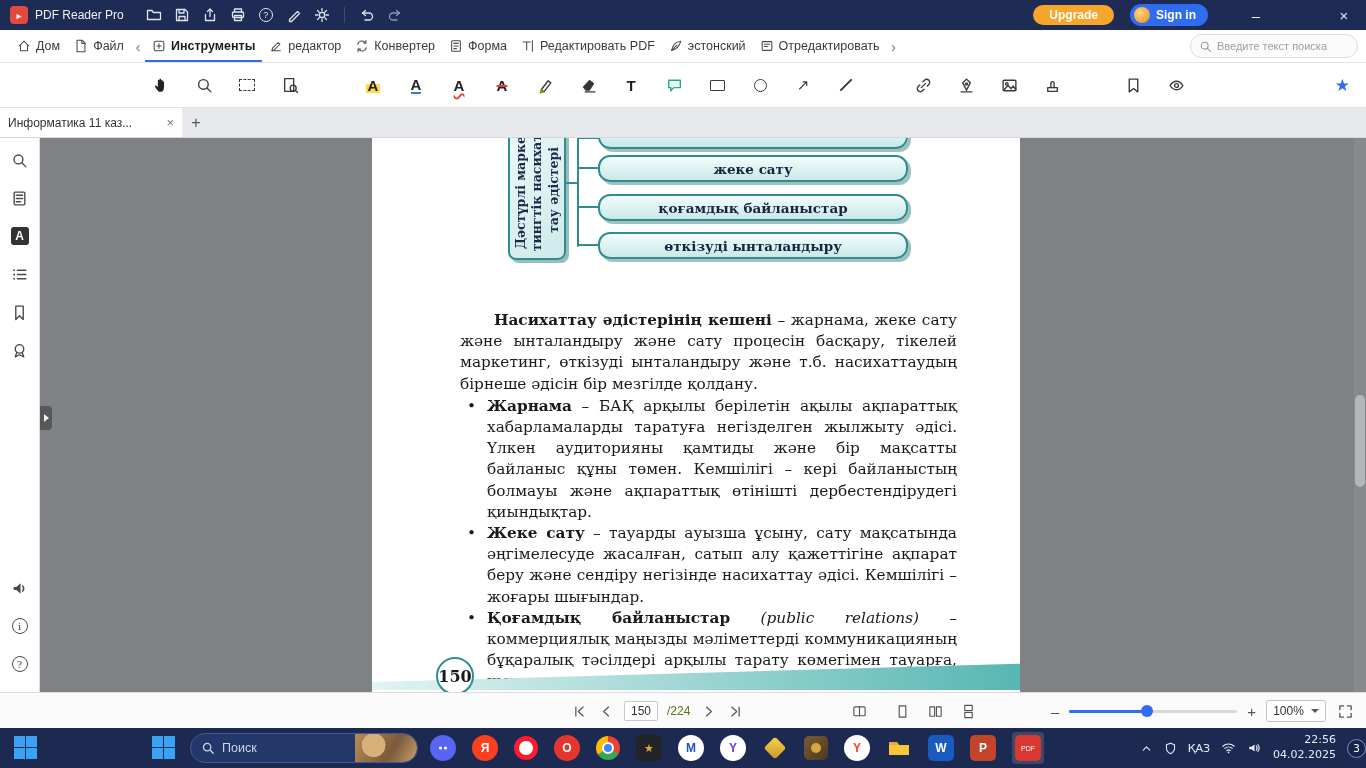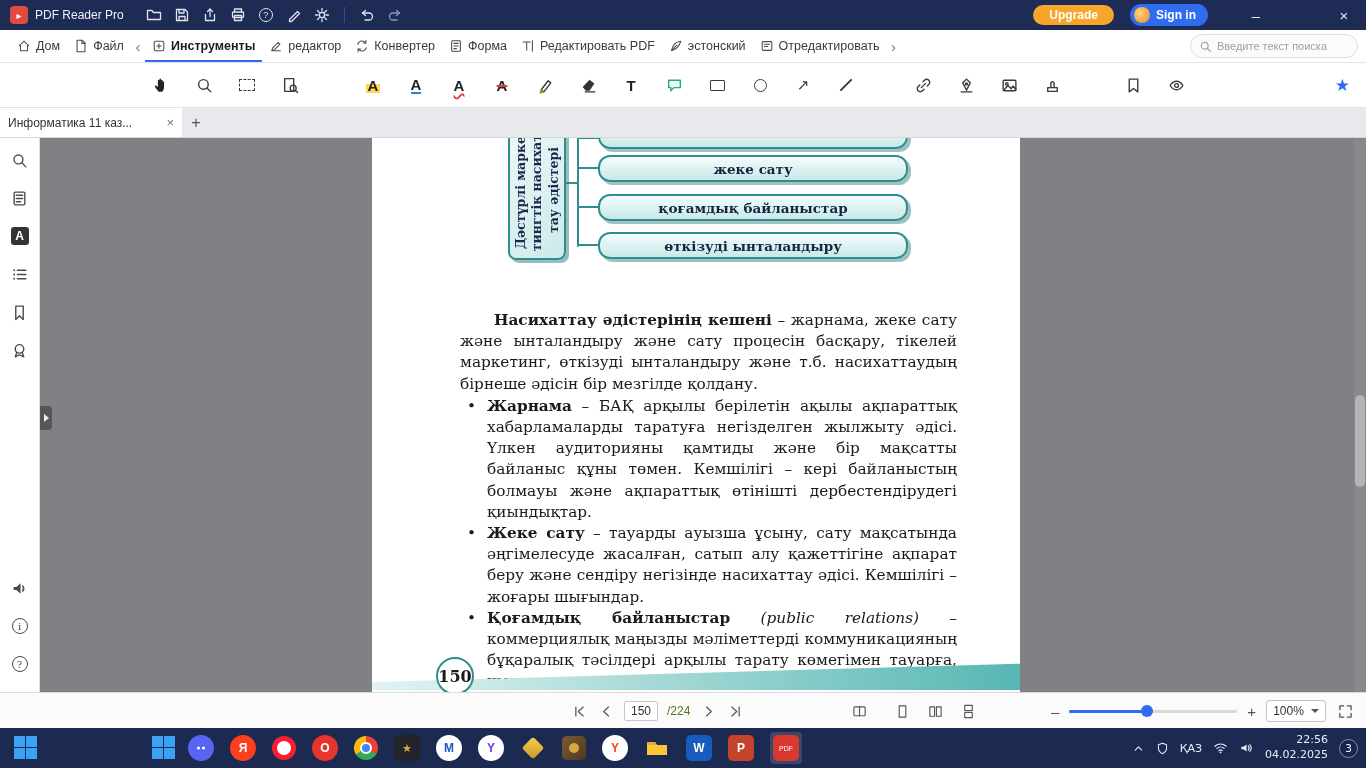--- a/index.html
+++ b/index.html
@@ -136,21 +136,21 @@
   .ap-mail { background:#fff; border-radius:50%; color:#2053c5; font-size:12px; }
   .ap-ypurple { background:#fff; border-radius:50%; color:#6f3df5; font-size:12px; }
   .ap-diamond { width:16px; height:16px; background:linear-gradient(135deg,#f7d14a,#c9992a); transform:rotate(45deg); border-radius:3px; }
   .ap-game { position:relative; width:24px; height:24px; background:linear-gradient(135deg,#7a5a36,#4e3a1f); border-radius:5px; }
   .ap-game::after { content:""; position:absolute; inset:7px; background:#d7a93c; border-radius:50%; }
   .ap-yred { background:#fff; border-radius:50%; color:#fc3f1d; font-size:12px; }
   .ap-word { background:#185abd; border-radius:5px; color:#fff; font-size:12px; }
   .ap-ppt { background:#c4432b; border-radius:5px; color:#fff; font-size:12px; }
   .active-app { background:rgba(255,255,255,.14); border-radius:4px; padding:3px; }
   .ap-pdf { width:26px; height:26px; background:#d93831; border-radius:5px; color:#fff; font-size:7px; display:flex; align-items:center; justify-content:center; }
-  .tray { margin-left:auto; display:flex; align-items:center; gap:11px; padding-right:8px; font-family:"DejaVu Sans",sans-serif; }
+  .tray { margin-left:auto; display:flex; align-items:center; gap:11px; font-family:"DejaVu Sans",sans-serif; }
   .tray svg { stroke:#e8ecf5; stroke-width:1.3; }
   .tray-btn { background:none; border:none; display:flex; align-items:center; justify-content:center; cursor:pointer; }
   .lang { color:#e8ecf5; font-size:11px; cursor:pointer; }
   .clock { color:#e8ecf5; font-size:11px; text-align:right; line-height:1.35; cursor:pointer; }
   .badge { width:19px; height:19px; background:#16254d; border:1px solid #7f8bb5; border-radius:50%; color:#fff; font-size:10.5px; display:flex; align-items:center; justify-content:center; cursor:pointer; }
 </style>
 </head>
 <body>
 
 <div class="screen">
@@ -584,20 +584,28 @@
         <i></i>
         <i></i>
         <i></i>
       </div>
     <div class="winlogo start2">
         <i></i>
         <i></i>
         <i></i>
         <i></i>
       </div>
+    <div class="tb-search">
+      <svg width="14" height="14" viewBox="0 0 16 16">
+          <circle cx="7" cy="7" r="4.2"></circle>
+          <path d="M10.3 10.3L14 14"></path>
+        </svg>
+      <span>Поиск</span>
+      <div class="search-thumb"></div>
+    </div>
     <div class="apps">
       <div class="app ap-discord">
           <svg width="14" height="10" viewBox="0 0 14 10">
             <circle cx="4.5" cy="5" r="1.6" fill="#fff" stroke="none"></circle>
             <circle cx="9.5" cy="5" r="1.6" fill="#fff" stroke="none"></circle>
           </svg>
         </div>
       <div class="app ap-ya">Я</div>
       <div class="app ap-opera"></div>
       <div class="app ap-ored">O</div>

